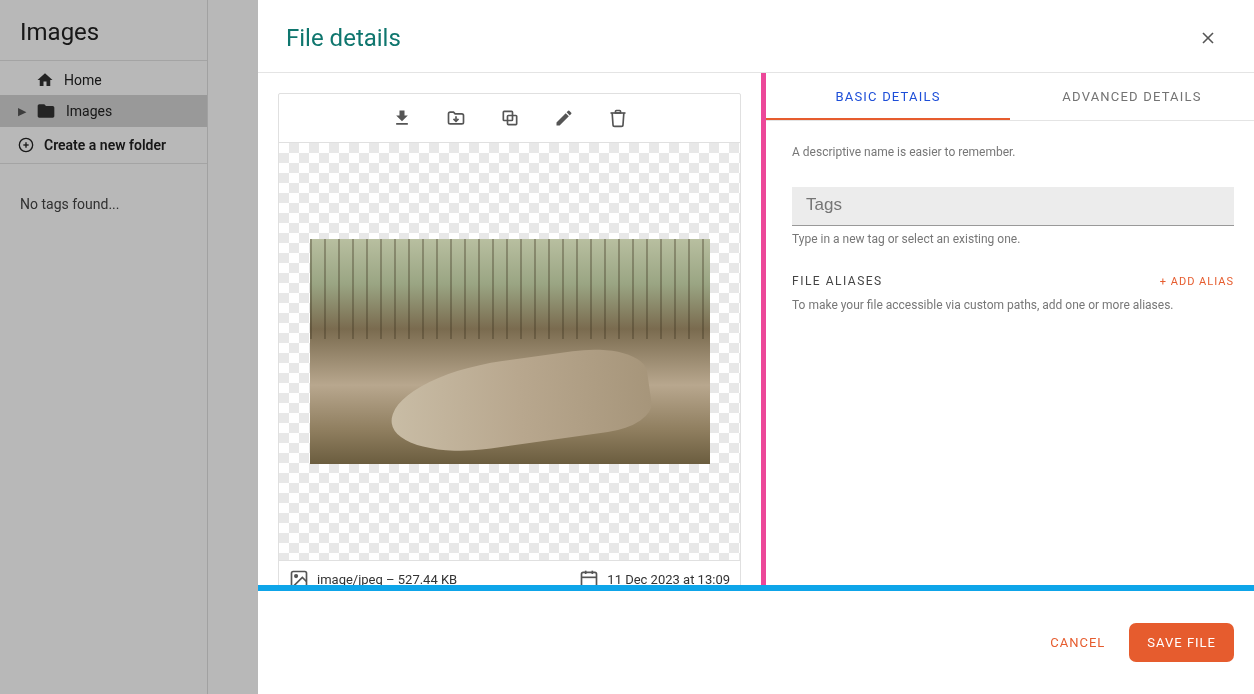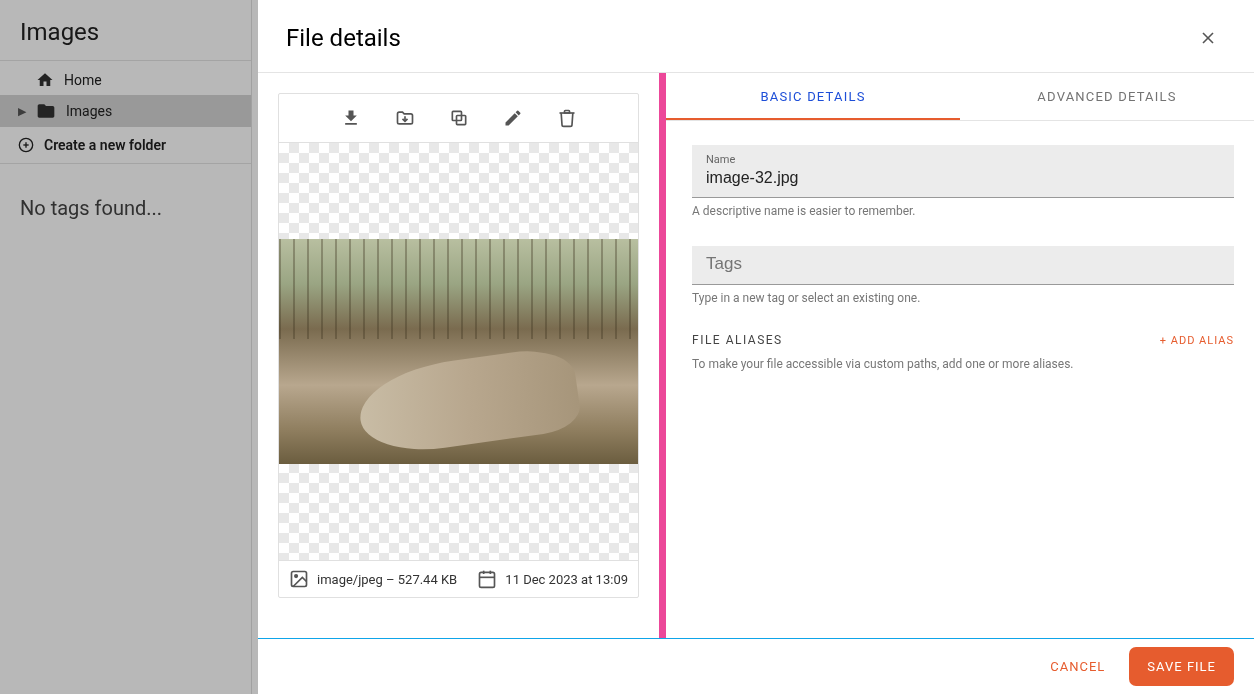--- a/index.html
+++ b/index.html
@@ -11,21 +11,21 @@
   background: #fff;
   position: relative;
 }
 .overlay {
   position: absolute;
   top: 0; left: 0; right: 0; bottom: 0;
   background: rgba(0,0,0,0.28);
   z-index: 5;
 }
 .sidebar {
-  width: 252px;
+  width: 208px;
   height: 100%;
   background: #fff;
   border-right: 1px solid #e0e0e0;
   position: relative;
 }
 .sidebar-title {
   font-size: 24px;
   font-weight: 400;
   padding: 18px 20px 14px;
   color: #222;
@@ -59,21 +59,21 @@
   padding: 10px 18px;
   font-size: 14px;
   font-weight: 600;
   color: #222;
   cursor: pointer;
   border-bottom: 1px solid #e4e4e4;
   margin-bottom: 10px;
 }
 .notags {
   padding: 22px 20px;
-  font-size: 20px;
+  font-size: 14px;
   color: #444;
 }
 .modal {
   position: absolute;
   top: 0;
   left: 258px;
   right: 0;
   bottom: 0;
   background: #fff;
   z-index: 10;
@@ -83,36 +83,36 @@
 .modal-header {
   display: flex;
   justify-content: space-between;
   align-items: center;
   padding: 24px 32px 20px 28px;
   border-bottom: 1px solid #e4e4e4;
 }
 .modal-title {
   font-size: 24px;
   font-weight: 400;
-  color: #000000;
+  color: #0f766e;
 }
 .close-btn {
   cursor: pointer;
   color: #555;
   padding: 4px;
 }
 .modal-body {
   flex: 1;
   display: flex;
   overflow: hidden;
 }
 .preview-pane {
-  width: 408px;
+  width: 508px;
   padding: 20px;
-  border-right: 7px solid #ec4899;
+  border-right: 5px solid #ec4899;
 }
 .preview-card {
   border: 1px solid #e0e0e0;
   border-radius: 2px;
 }
 .toolbar {
   display: flex;
   justify-content: center;
   gap: 34px;
   padding: 14px 0;
@@ -225,22 +225,22 @@
   letter-spacing: 1.5px;
   color: #444;
 }
 .add-alias {
   font-size: 11px;
   letter-spacing: 1px;
   color: #e65c2e;
   cursor: pointer;
 }
 .footer {
-  border-top: 1px solid #0ea5e9;
-  padding: 8px 20px;
+  border-top: 6px solid #0ea5e9;
+  padding: 32px 20px;
   display: flex;
   justify-content: flex-end;
   gap: 16px;
   align-items: center;
 }
 .btn-text {
   color: #e65c2e;
   font-size: 13px;
   letter-spacing: 1px;
   cursor: pointer;
@@ -369,24 +369,20 @@
           </div>
         </div>
       </div>
     </div>
     <div class="details-pane">
       <div class="tabs">
         <div class="tab active">BASIC DETAILS</div>
         <div class="tab">ADVANCED DETAILS</div>
       </div>
       <div class="form">
-        <div class="field">
-          <div class="field-label">Name</div>
-          <input class="field-input" value="image-32.jpg" style="">
-        </div>
         <div class="helper">A descriptive name is easier to remember.</div>
         <div class="field tags">
           <input class="field-input" placeholder="Tags" style="">
         </div>
         <div class="helper">Type in a new tag or select an existing one.</div>
         <div class="section-row">
           <div class="section-label">FILE ALIASES</div>
           <div class="add-alias">+ ADD ALIAS</div>
         </div>
         <div class="helper" style="margin-bottom:0">To make your file accessible via custom paths, add one or more aliases.</div>

